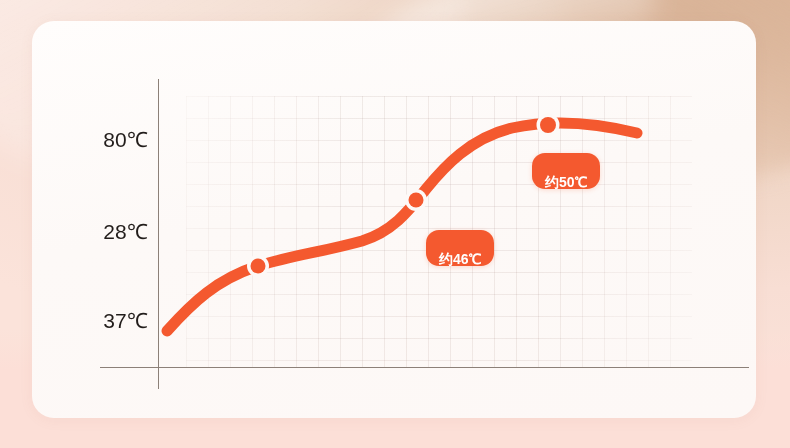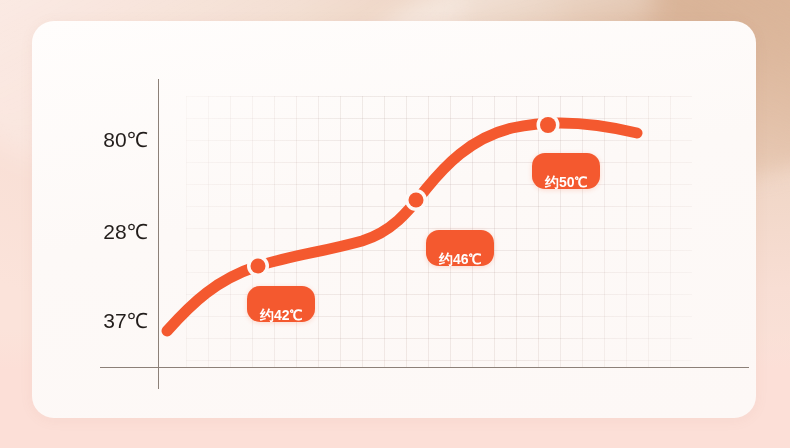--- a/index.html
+++ b/index.html
@@ -230,23 +230,20 @@
       <circle cx="226" cy="245" r="11" fill="#fdf9f7"></circle>
       <circle cx="226" cy="245" r="7.5" fill="#f4592f"></circle>
 
       <circle cx="384" cy="179" r="11" fill="#fdf9f7"></circle>
       <circle cx="384" cy="179" r="7.5" fill="#f4592f"></circle>
 
       <circle cx="516" cy="104" r="11.5" fill="#fdf9f7"></circle>
       <circle cx="516" cy="104" r="8" fill="#f4592f"></circle>
     </svg>
 
-    <div class="badge badge-1">
-      <span>约42℃</span>
-    </div>
     <div class="badge badge-2">
       <span>约46℃</span>
     </div>
     <div class="badge badge-3">
       <span>约50℃</span>
     </div>
 
   </div>
 </div>
 

